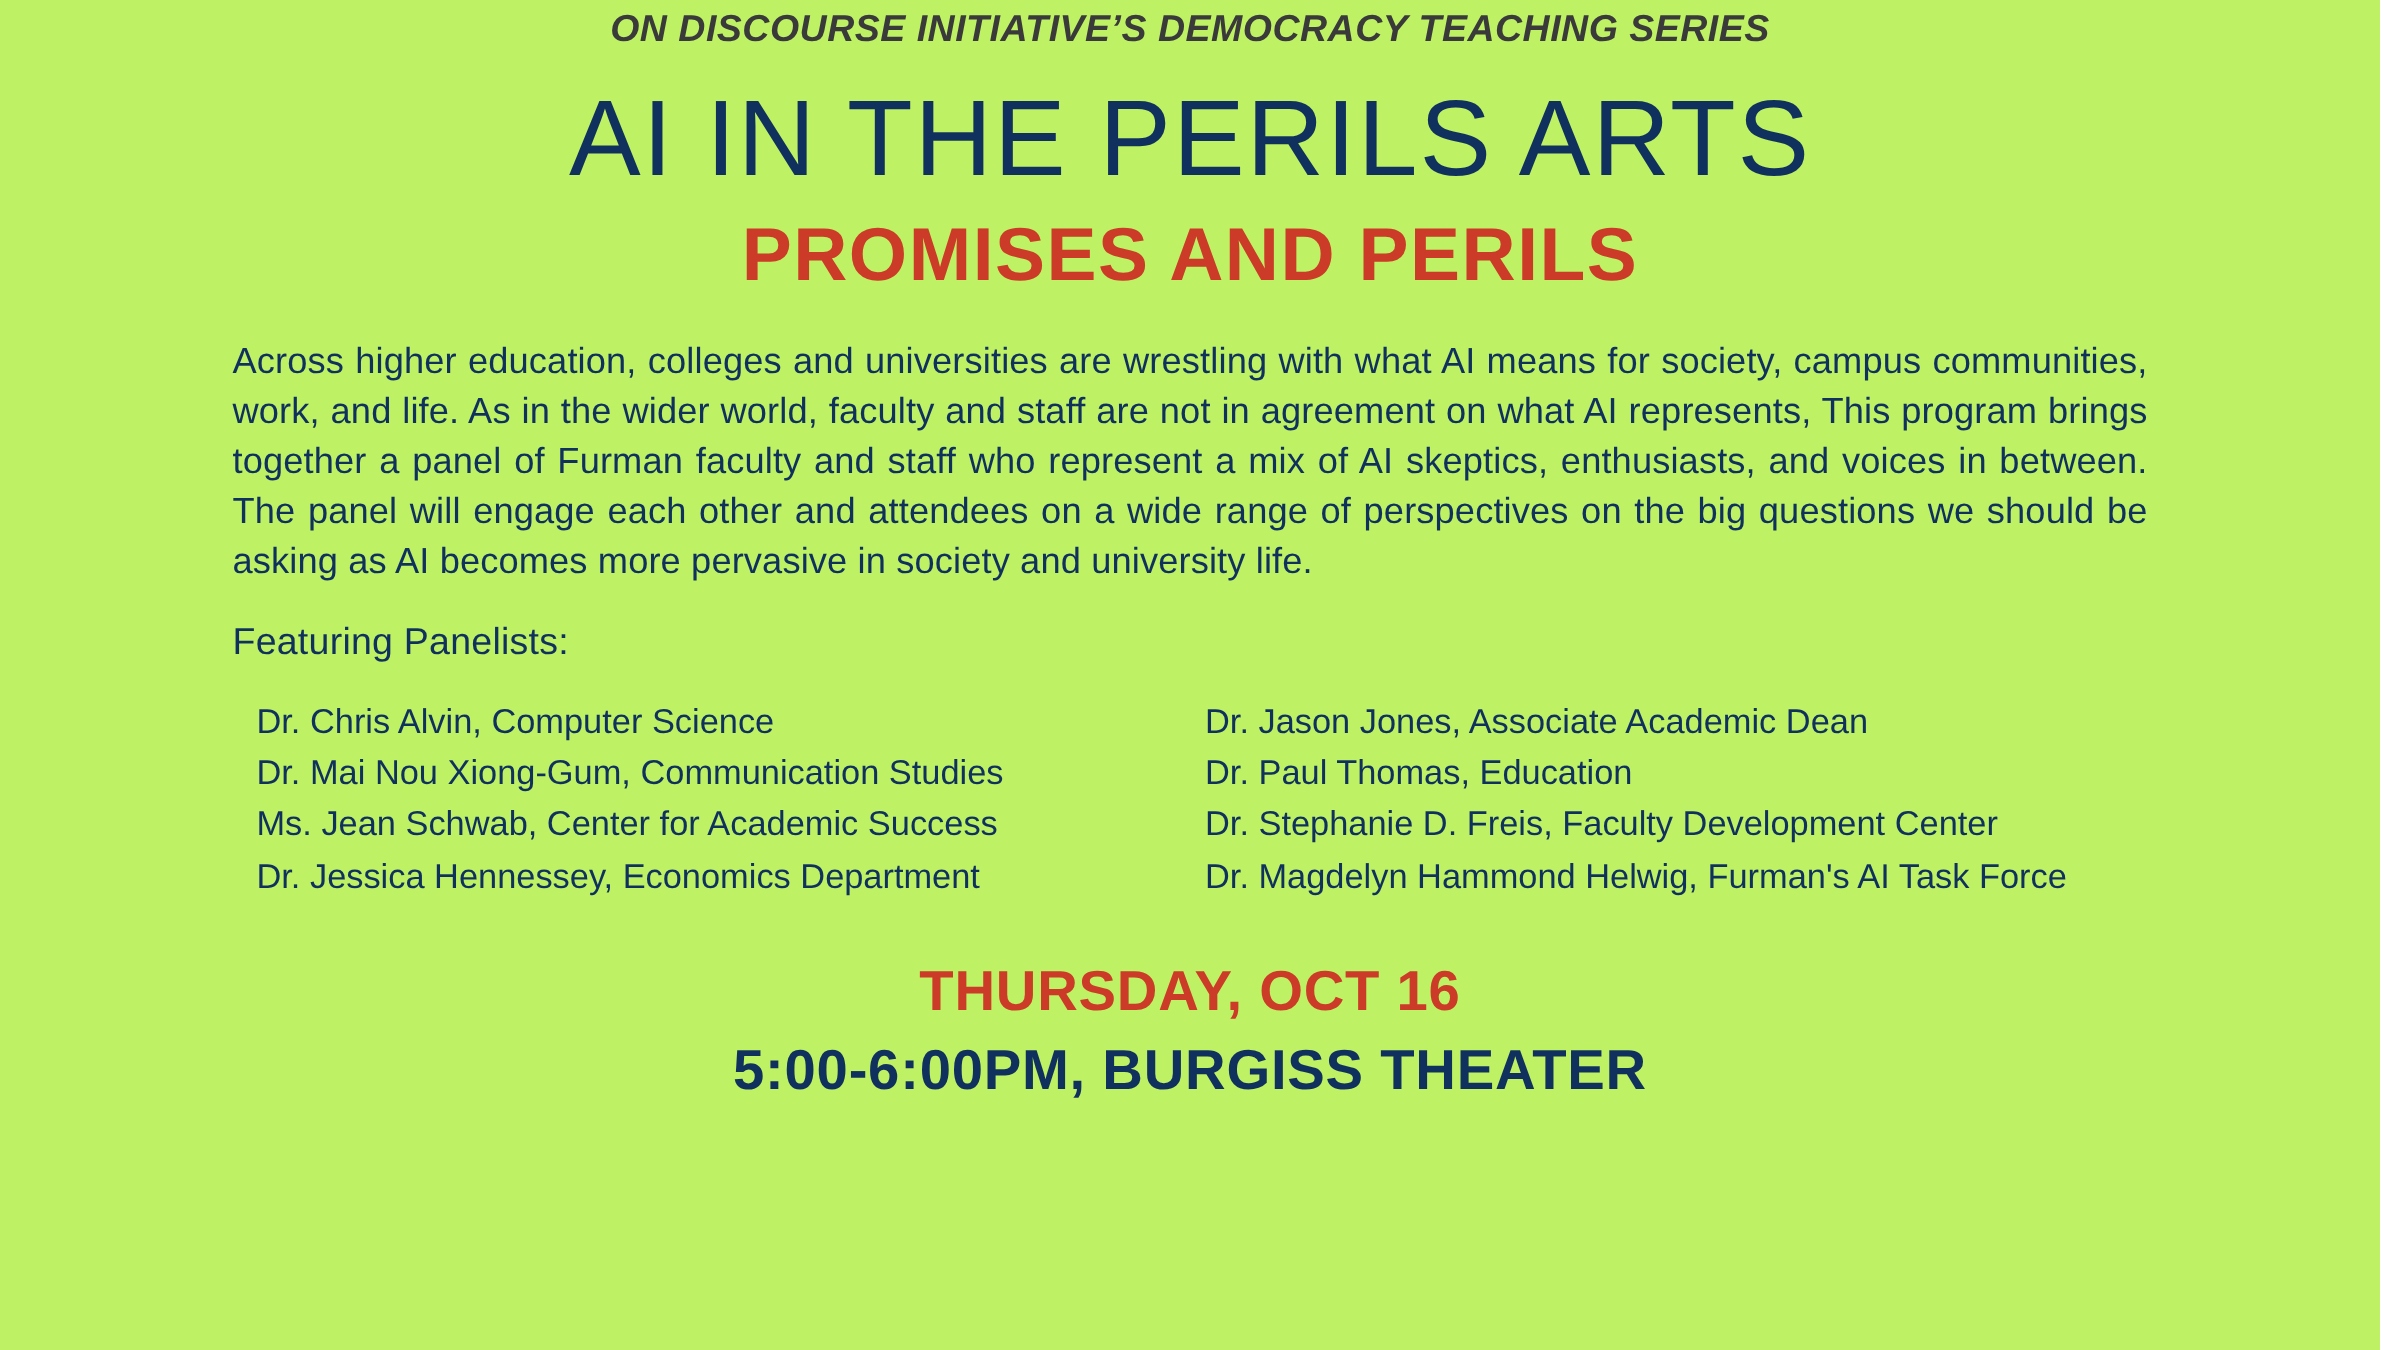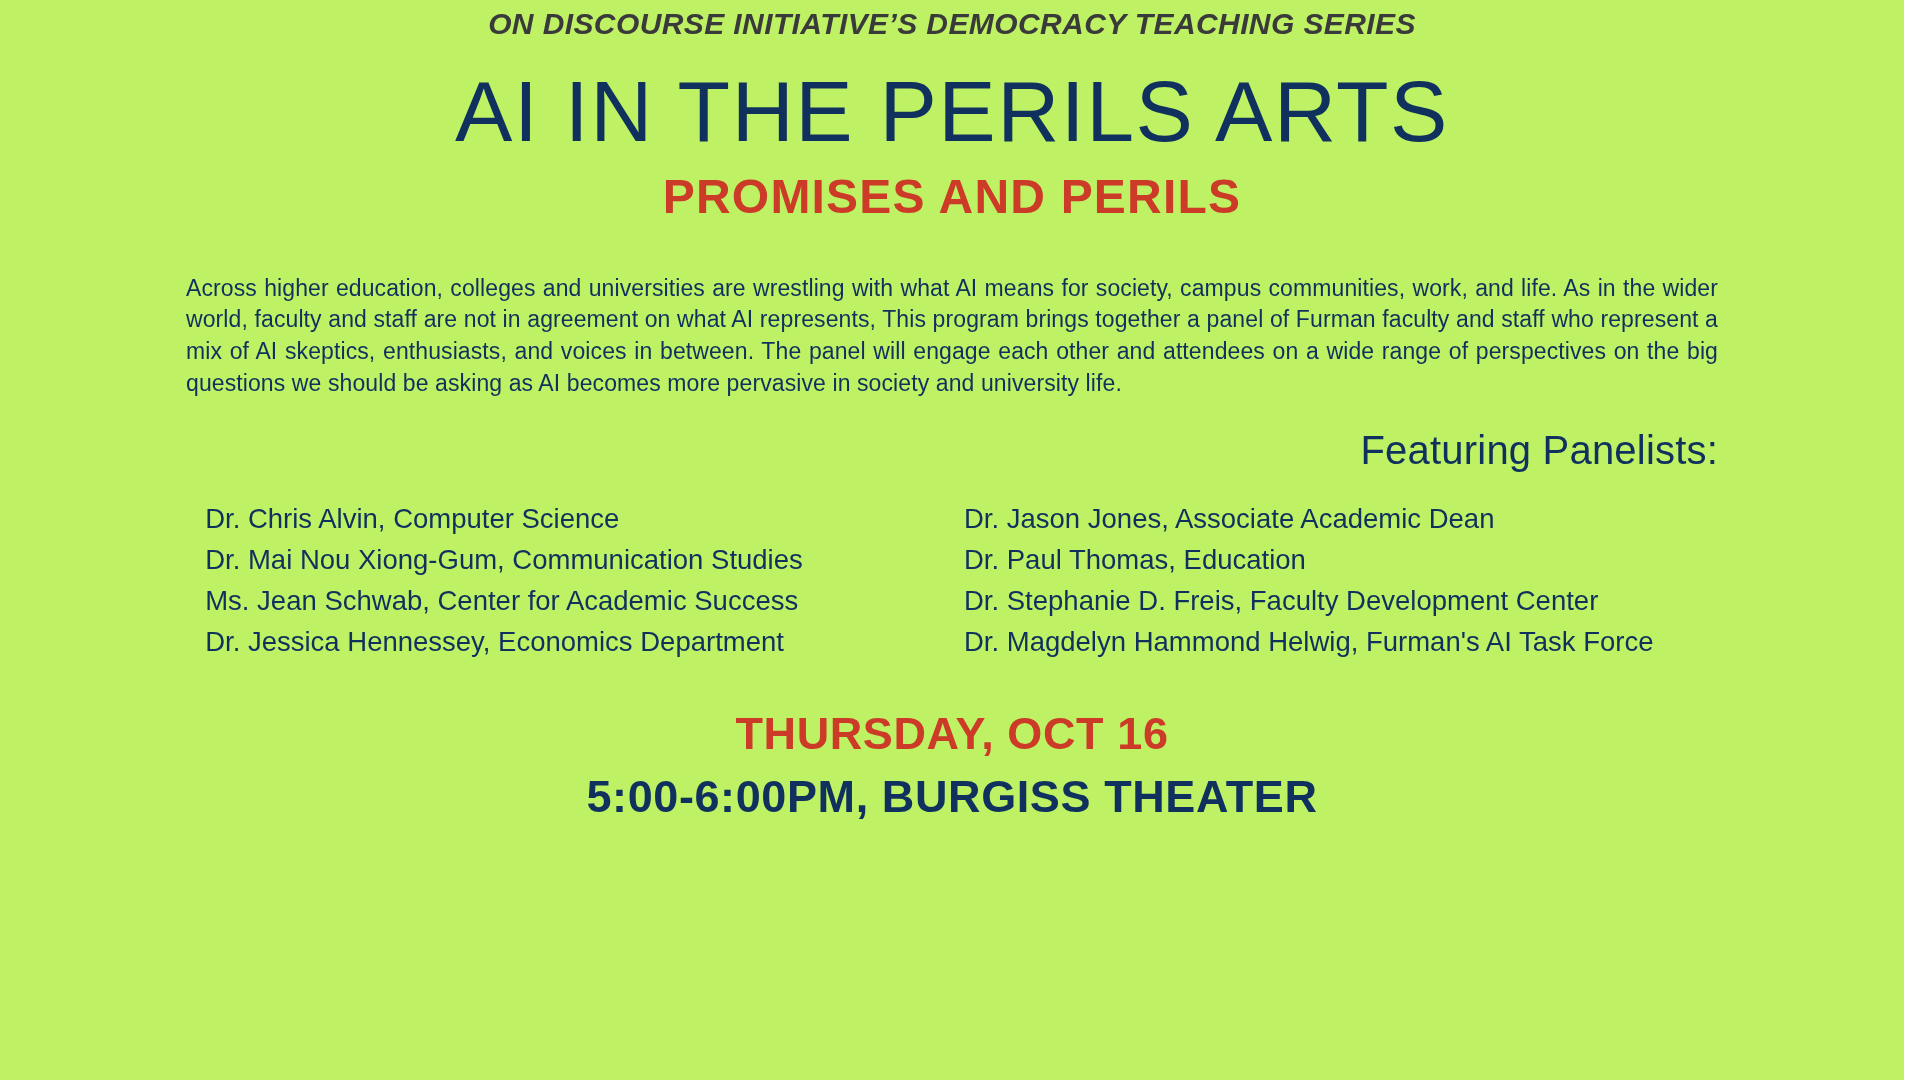--- a/index.html
+++ b/index.html
@@ -37,42 +37,42 @@
     font-size: 86px;
     font-weight: 400;
     color: #10305e;
     letter-spacing: 1.5px;
     line-height: 1.05;
     margin-top: 24px;
   }
 
   .subtitle {
     text-align: center;
-    font-size: 48px;
+    font-size: 60px;
     font-weight: bold;
     color: #cc3b28;
     letter-spacing: 1.2px;
     line-height: 1.05;
     margin-top: 16px;
   }
 
   .body-copy {
-    margin-top: 50px;
-    font-size: 23px;
+    margin-top: 34px;
+    font-size: 29px;
     line-height: 1.38;
     color: #10305e;
     text-align: justify;
     text-justify: inter-word;
     letter-spacing: 0.1px;
   }
 
   .featuring {
     margin-top: 28px;
-    text-align: right;
-    font-size: 40px;
+    text-align: left;
+    font-size: 30px;
     color: #10305e;
     letter-spacing: 0.2px;
   }
 
   .panelists {
     margin-top: 26px;
     display: flex;
     justify-content: center;
     gap: 16px;
     padding: 0 8px;

